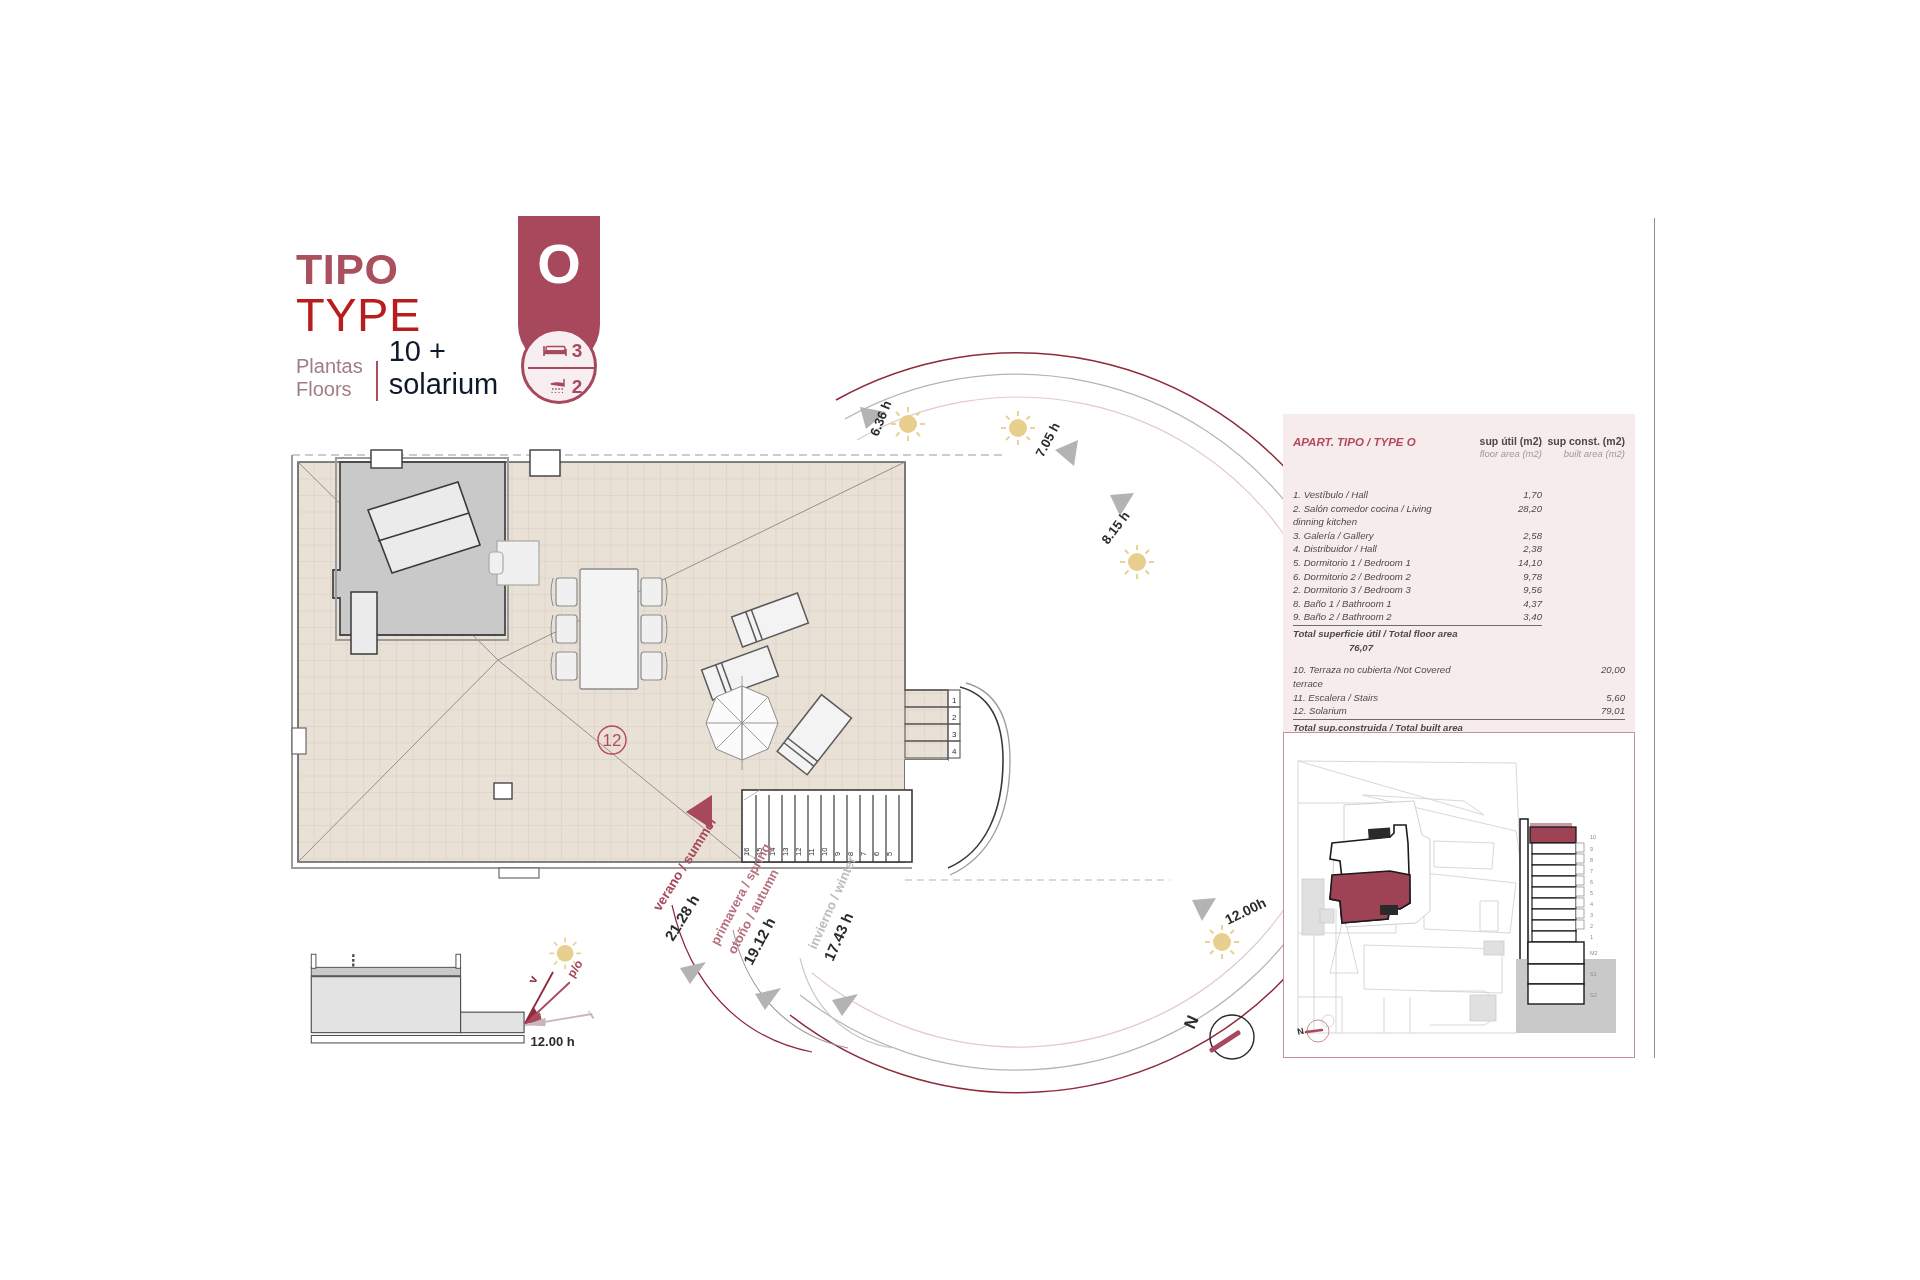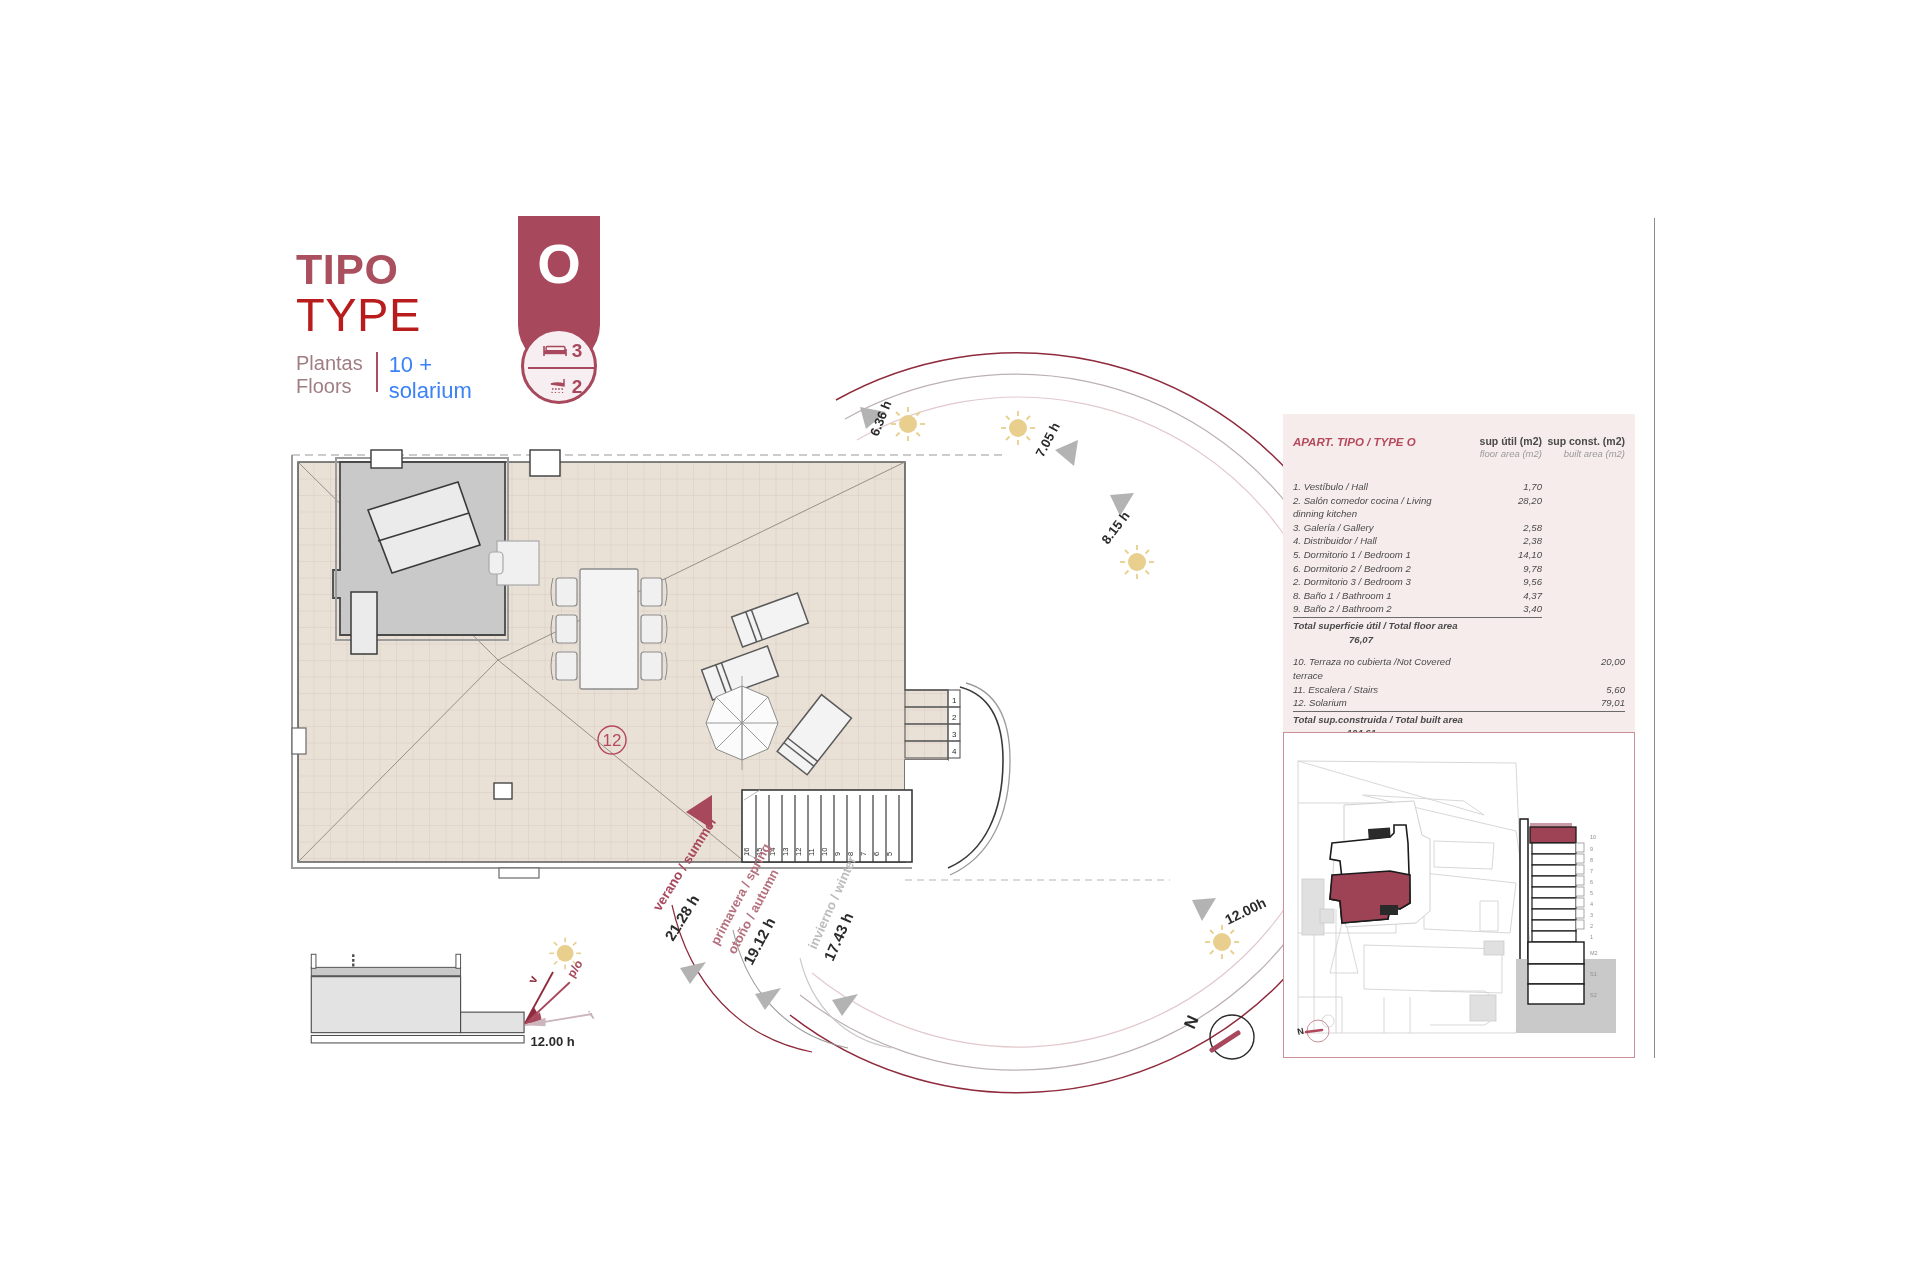--- a/index.html
+++ b/index.html
@@ -8,24 +8,24 @@
 
   .sheet{position:absolute;left:0;top:0;width:1680px;height:1280px;background:#fff;}
 
   
   .right-rule{position:absolute;left:1654px;top:218px;width:1px;height:840px;background:#8c8c8c;}
 
   
   .hdr{position:absolute;left:296px;top:248px;}
   .hdr-tipo{font-size:43px;font-weight:bold;color:#a94f5e;letter-spacing:.5px;line-height:.98;}
   .hdr-type{font-size:47px;color:#b91c1c;letter-spacing:.5px;line-height:1.05;}
-  .hdr-floors{position:absolute;left:0px;top:104px;display:flex;align-items:flex-start;}
+  .hdr-floors{position:absolute;left:0px;top:87px;display:flex;align-items:flex-end;}
   .fl-lab{font-size:20px;color:#a07d83;line-height:1.16;}
   .fl-sep{width:3px;height:40px;background:#a94f5e;margin:0 11px 0 13px;}
-  .fl-val{font-size:22px;color:#3b82f6;}
+  .fl-val{font-size:29px;color:#0f172a;}
 
   
   .badge{position:absolute;left:518px;top:216px;width:82px;height:150px;
          background:#a8485c;border-radius:0 0 41px 41px;}
   .badge-letter{position:absolute;left:0;top:20px;width:82px;text-align:center;
          font-size:56px;font-weight:bold;color:#fff;line-height:1;}
   .badge-circ{position:absolute;left:521px;top:328px;width:76px;height:76px;border-radius:50%;
          background:#f6eef0;border:3px solid #a8485c;box-sizing:border-box;}
   .bc-row{position:absolute;left:0;width:76px;height:34px;display:flex;align-items:center;justify-content:center;gap:4px;}
   .bc-top{top:3px;}
@@ -33,21 +33,21 @@
   .bc-line{position:absolute;left:4px;top:36px;width:68px;height:2px;background:#a8485c;}
   .bc-num{font-size:19px;color:#a8485c;font-weight:bold;}
 
   
   .tbl{position:absolute;left:1283px;top:414px;width:352px;background:#f6ecec;padding:21px 10px 11px 10px;box-sizing:border-box;}
   .tbl-hd{display:flex;align-items:flex-start;}
   .tbl-title{flex:1;font-size:11.5px;font-weight:bold;font-style:italic;color:#b5495c;padding-top:1px;}
   .col-h{width:83px;text-align:right;}
   .col-h .c1{font-size:10.5px;color:#4a4a4a;font-weight:bold;line-height:1.25;}
   .col-h .c2{font-size:9.5px;color:#9a9a9a;font-style:italic;line-height:1.25;}
-  .tbl-rows{margin-top:20px;}
+  .tbl-rows{margin-top:28px;}
   .trow{display:flex;font-size:9.6px;color:#4a4a4a;font-style:italic;line-height:1.42;}
   .trow .nm{flex:1;}
   .trow .v1{width:80px;text-align:right;}
   .trow .v2{width:83px;text-align:right;}
   .trow.tot{font-weight:bold;font-style:italic;flex-direction:column;}
   .rule-a{border-top:1px solid #6b6b6b;margin:1px 83px 1px 0;}
   .rule-b{border-top:1px solid #6b6b6b;margin:1px 0 1px 0;}
   .gap{height:9px;}
   .tot-blk{margin-top:12px;display:flex;align-items:flex-start;}
   .tot-blk .lbl{flex:1;font-size:9.6px;font-weight:bold;font-style:italic;color:#b5495c;line-height:1.35;}

